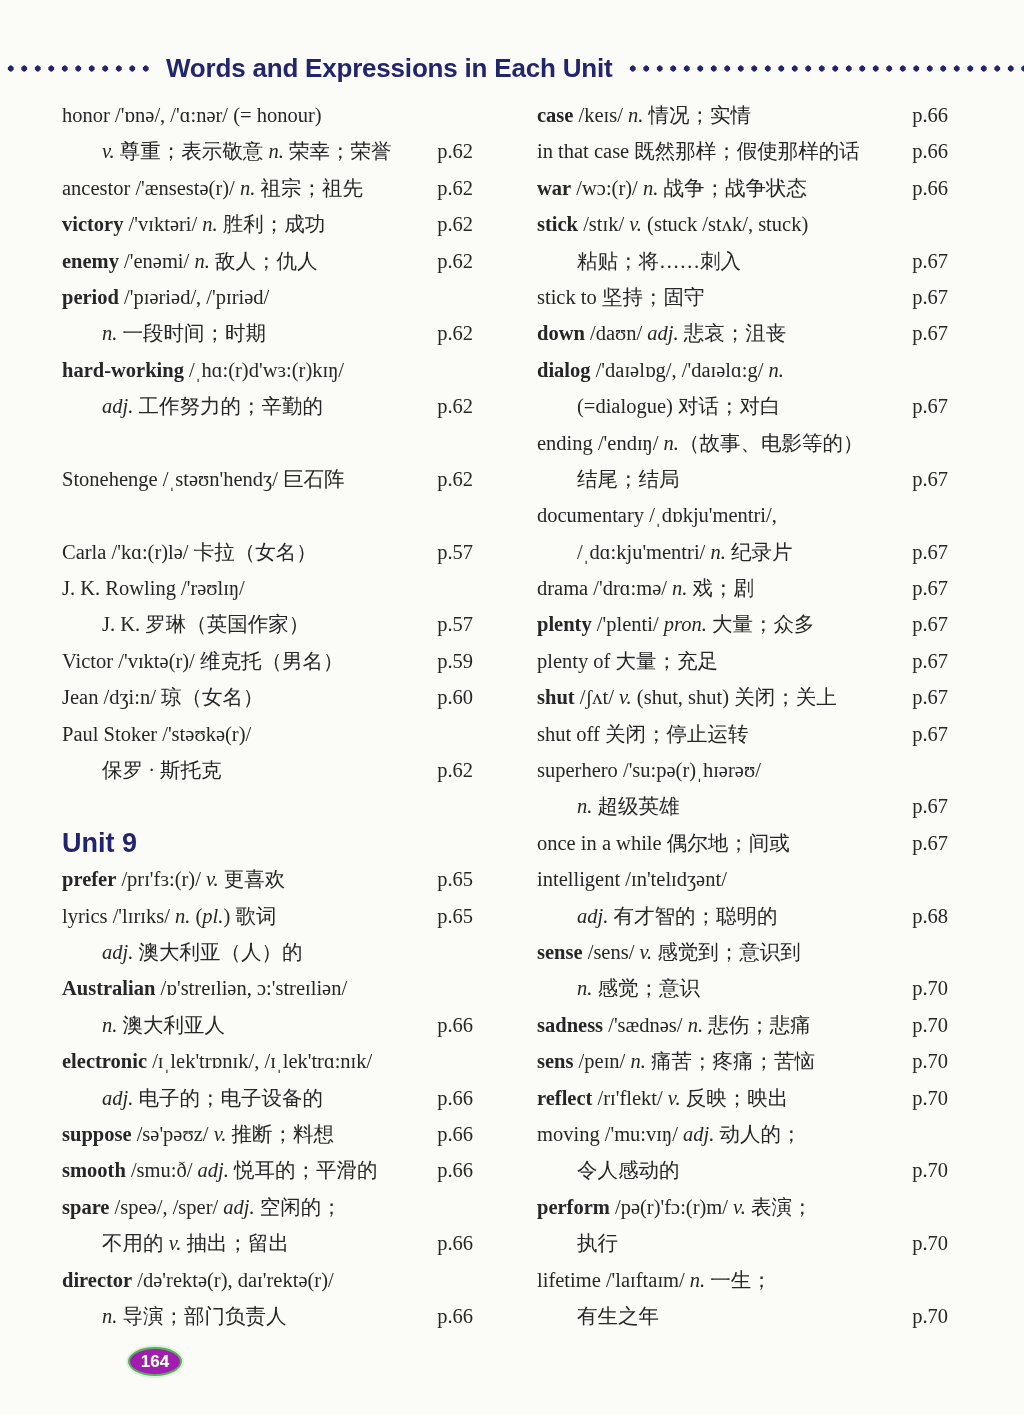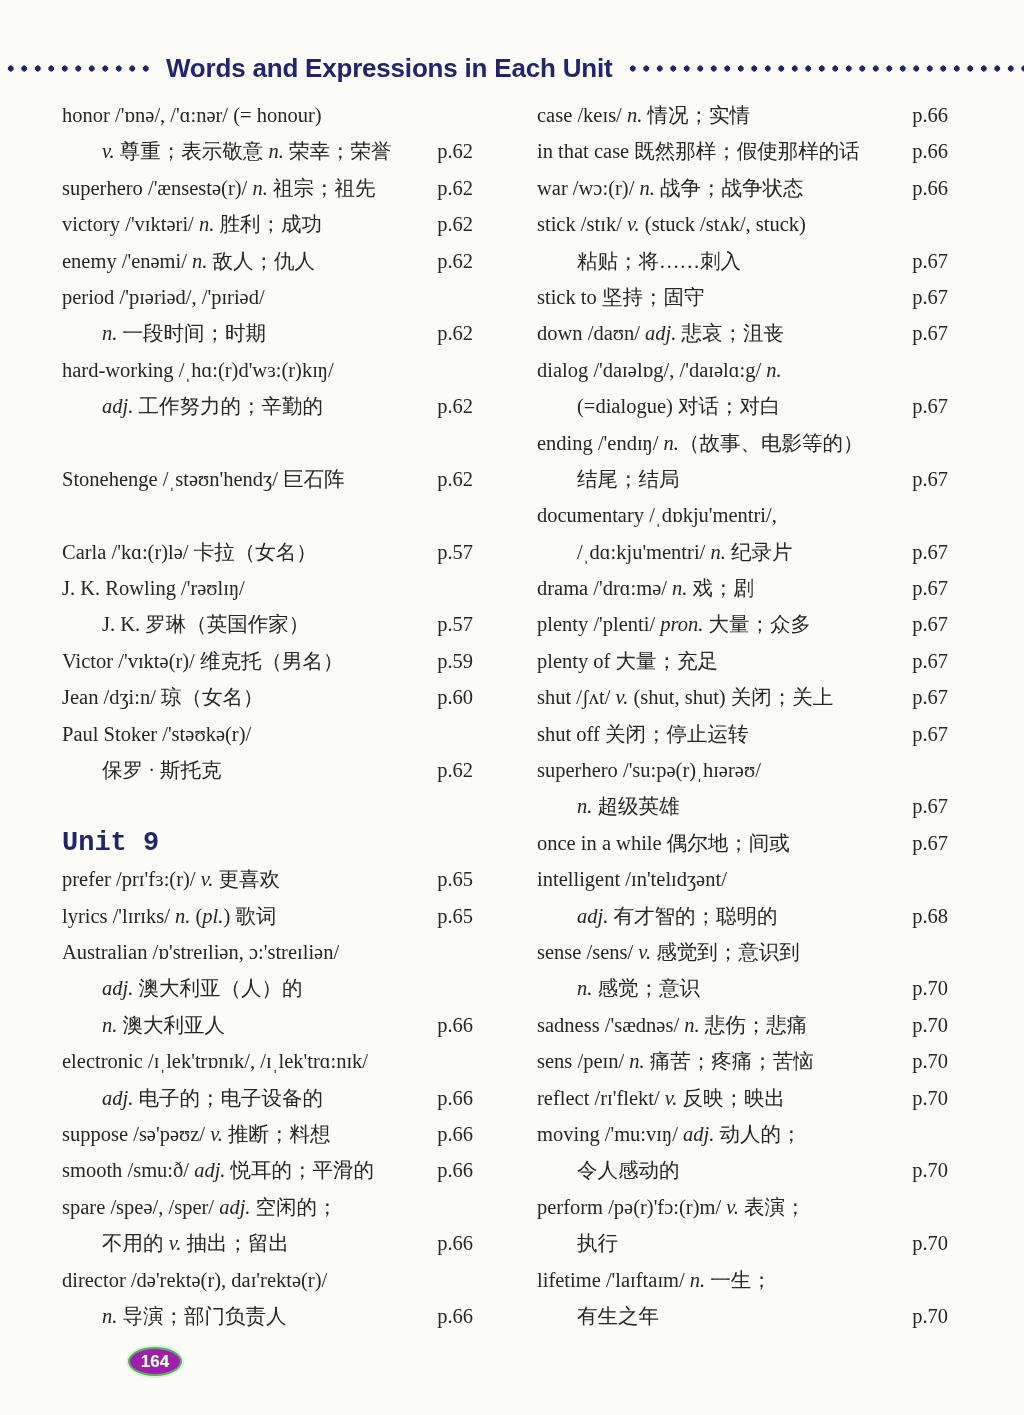--- a/index.html
+++ b/index.html
@@ -50,25 +50,25 @@
     display:flex;align-items:baseline;
     height:var(--lh);line-height:var(--lh);
     white-space:nowrap;
     font-size:20.5px;
   }
   .line .txt{flex:0 1 auto;overflow:visible;}
   .line .pageref{margin-left:auto;padding-left:6px;}
   .line.indent{padding-left:40px;}
   .line.spacer{}
   .line.heading{
-    font-family:Liberation Mono, monospace;
+    font-family:Liberation Sans, sans-serif;
     font-weight:700;font-size:27px;color:var(--navy);
     align-items:center;
   }
-  .b{font-weight:400;}
+  .b{font-weight:700;}
   .i{font-style:italic;}
 
   
   .page-badge{
     position:absolute;top:1347px;left:128px;
     width:54px;height:29px;
     background:#a21caf;
     border:2px solid #57b05c;
     box-shadow:0 0 0 2px #ddf0da;
     border-radius:50%;
@@ -94,21 +94,21 @@
   <div class="columns">
     <section class="col" id="col-left">
         <div class="line">
           <span class="txt"><span>honor /'ɒnə/, /'ɑ:nər/ (= honour)</span></span>
         </div>
         <div class="line indent">
           <span class="txt"><span class="i">v.</span><span> 尊重；表示敬意 </span><span class="i">n.</span><span> 荣幸；荣誉</span></span>
           <span class="pageref">p.62</span>
         </div>
         <div class="line">
-          <span class="txt"><span>superhero /'ænsestə(r)/ </span><span class="i">n.</span><span> 祖宗；祖先</span></span>
+          <span class="txt"><span>ancestor /'ænsestə(r)/ </span><span class="i">n.</span><span> 祖宗；祖先</span></span>
           <span class="pageref">p.62</span>
         </div>
         <div class="line">
           <span class="txt"><span class="b">victory</span><span> /'vɪktəri/ </span><span class="i">n.</span><span> 胜利；成功</span></span>
           <span class="pageref">p.62</span>
         </div>
         <div class="line">
           <span class="txt"><span class="b">enemy</span><span> /'enəmi/ </span><span class="i">n.</span><span> 敌人；仇人</span></span>
           <span class="pageref">p.62</span>
         </div>
@@ -161,25 +161,25 @@
         <div class="line spacer"></div>
         <div class="line heading">Unit 9</div>
         <div class="line">
           <span class="txt"><span class="b">prefer</span><span> /prɪ'fɜ:(r)/ </span><span class="i">v.</span><span> 更喜欢</span></span>
           <span class="pageref">p.65</span>
         </div>
         <div class="line">
           <span class="txt"><span>lyrics /'lɪrɪks/ </span><span class="i">n.</span><span> (</span><span class="i">pl.</span><span>) 歌词</span></span>
           <span class="pageref">p.65</span>
         </div>
+        <div class="line indent">
+          <span class="txt"><span class="i">adj.</span><span> 澳大利亚（人）的</span></span>
+        </div>
         <div class="line">
           <span class="txt"><span class="b">Australian</span><span> /ɒ'streɪliən, ɔ:'streɪliən/</span></span>
-        </div>
-        <div class="line indent">
-          <span class="txt"><span class="i">adj.</span><span> 澳大利亚（人）的</span></span>
         </div>
         <div class="line indent">
           <span class="txt"><span class="i">n.</span><span> 澳大利亚人</span></span>
           <span class="pageref">p.66</span>
         </div>
         <div class="line">
           <span class="txt"><span class="b">electronic</span><span> /ɪˌlek'trɒnɪk/, /ɪˌlek'trɑ:nɪk/</span></span>
         </div>
         <div class="line indent">
           <span class="txt"><span class="i">adj.</span><span> 电子的；电子设备的</span></span>

